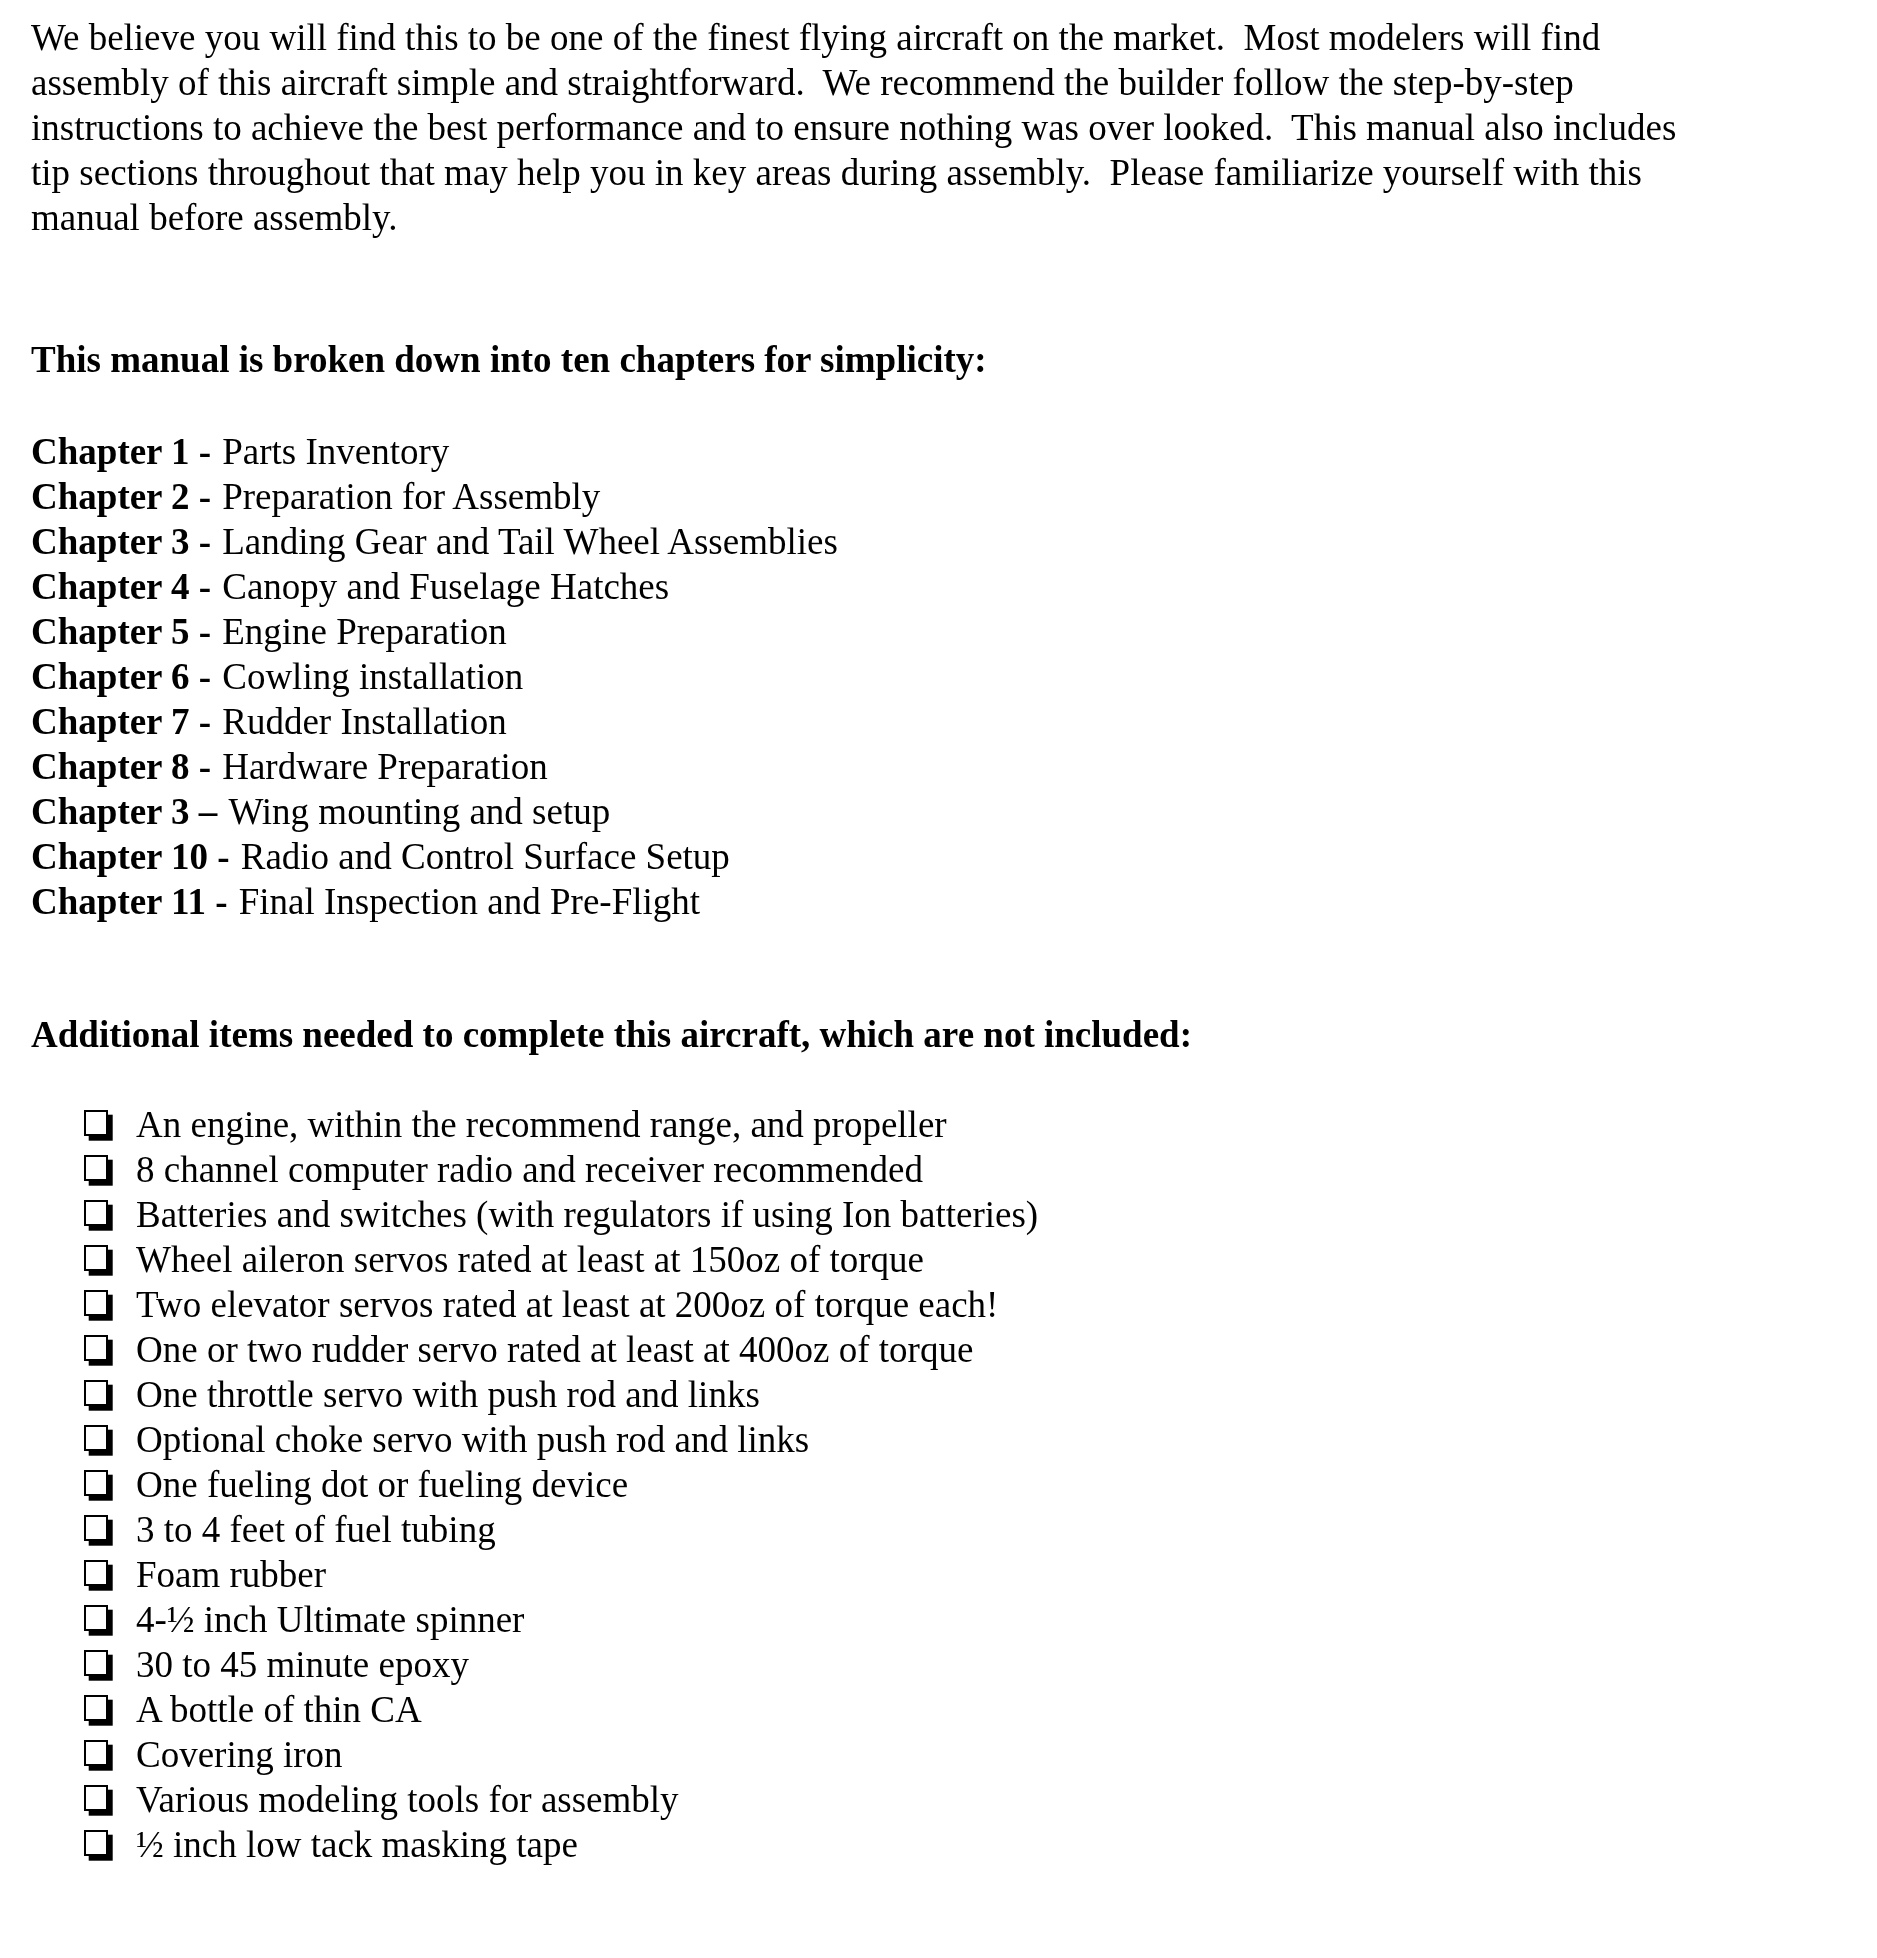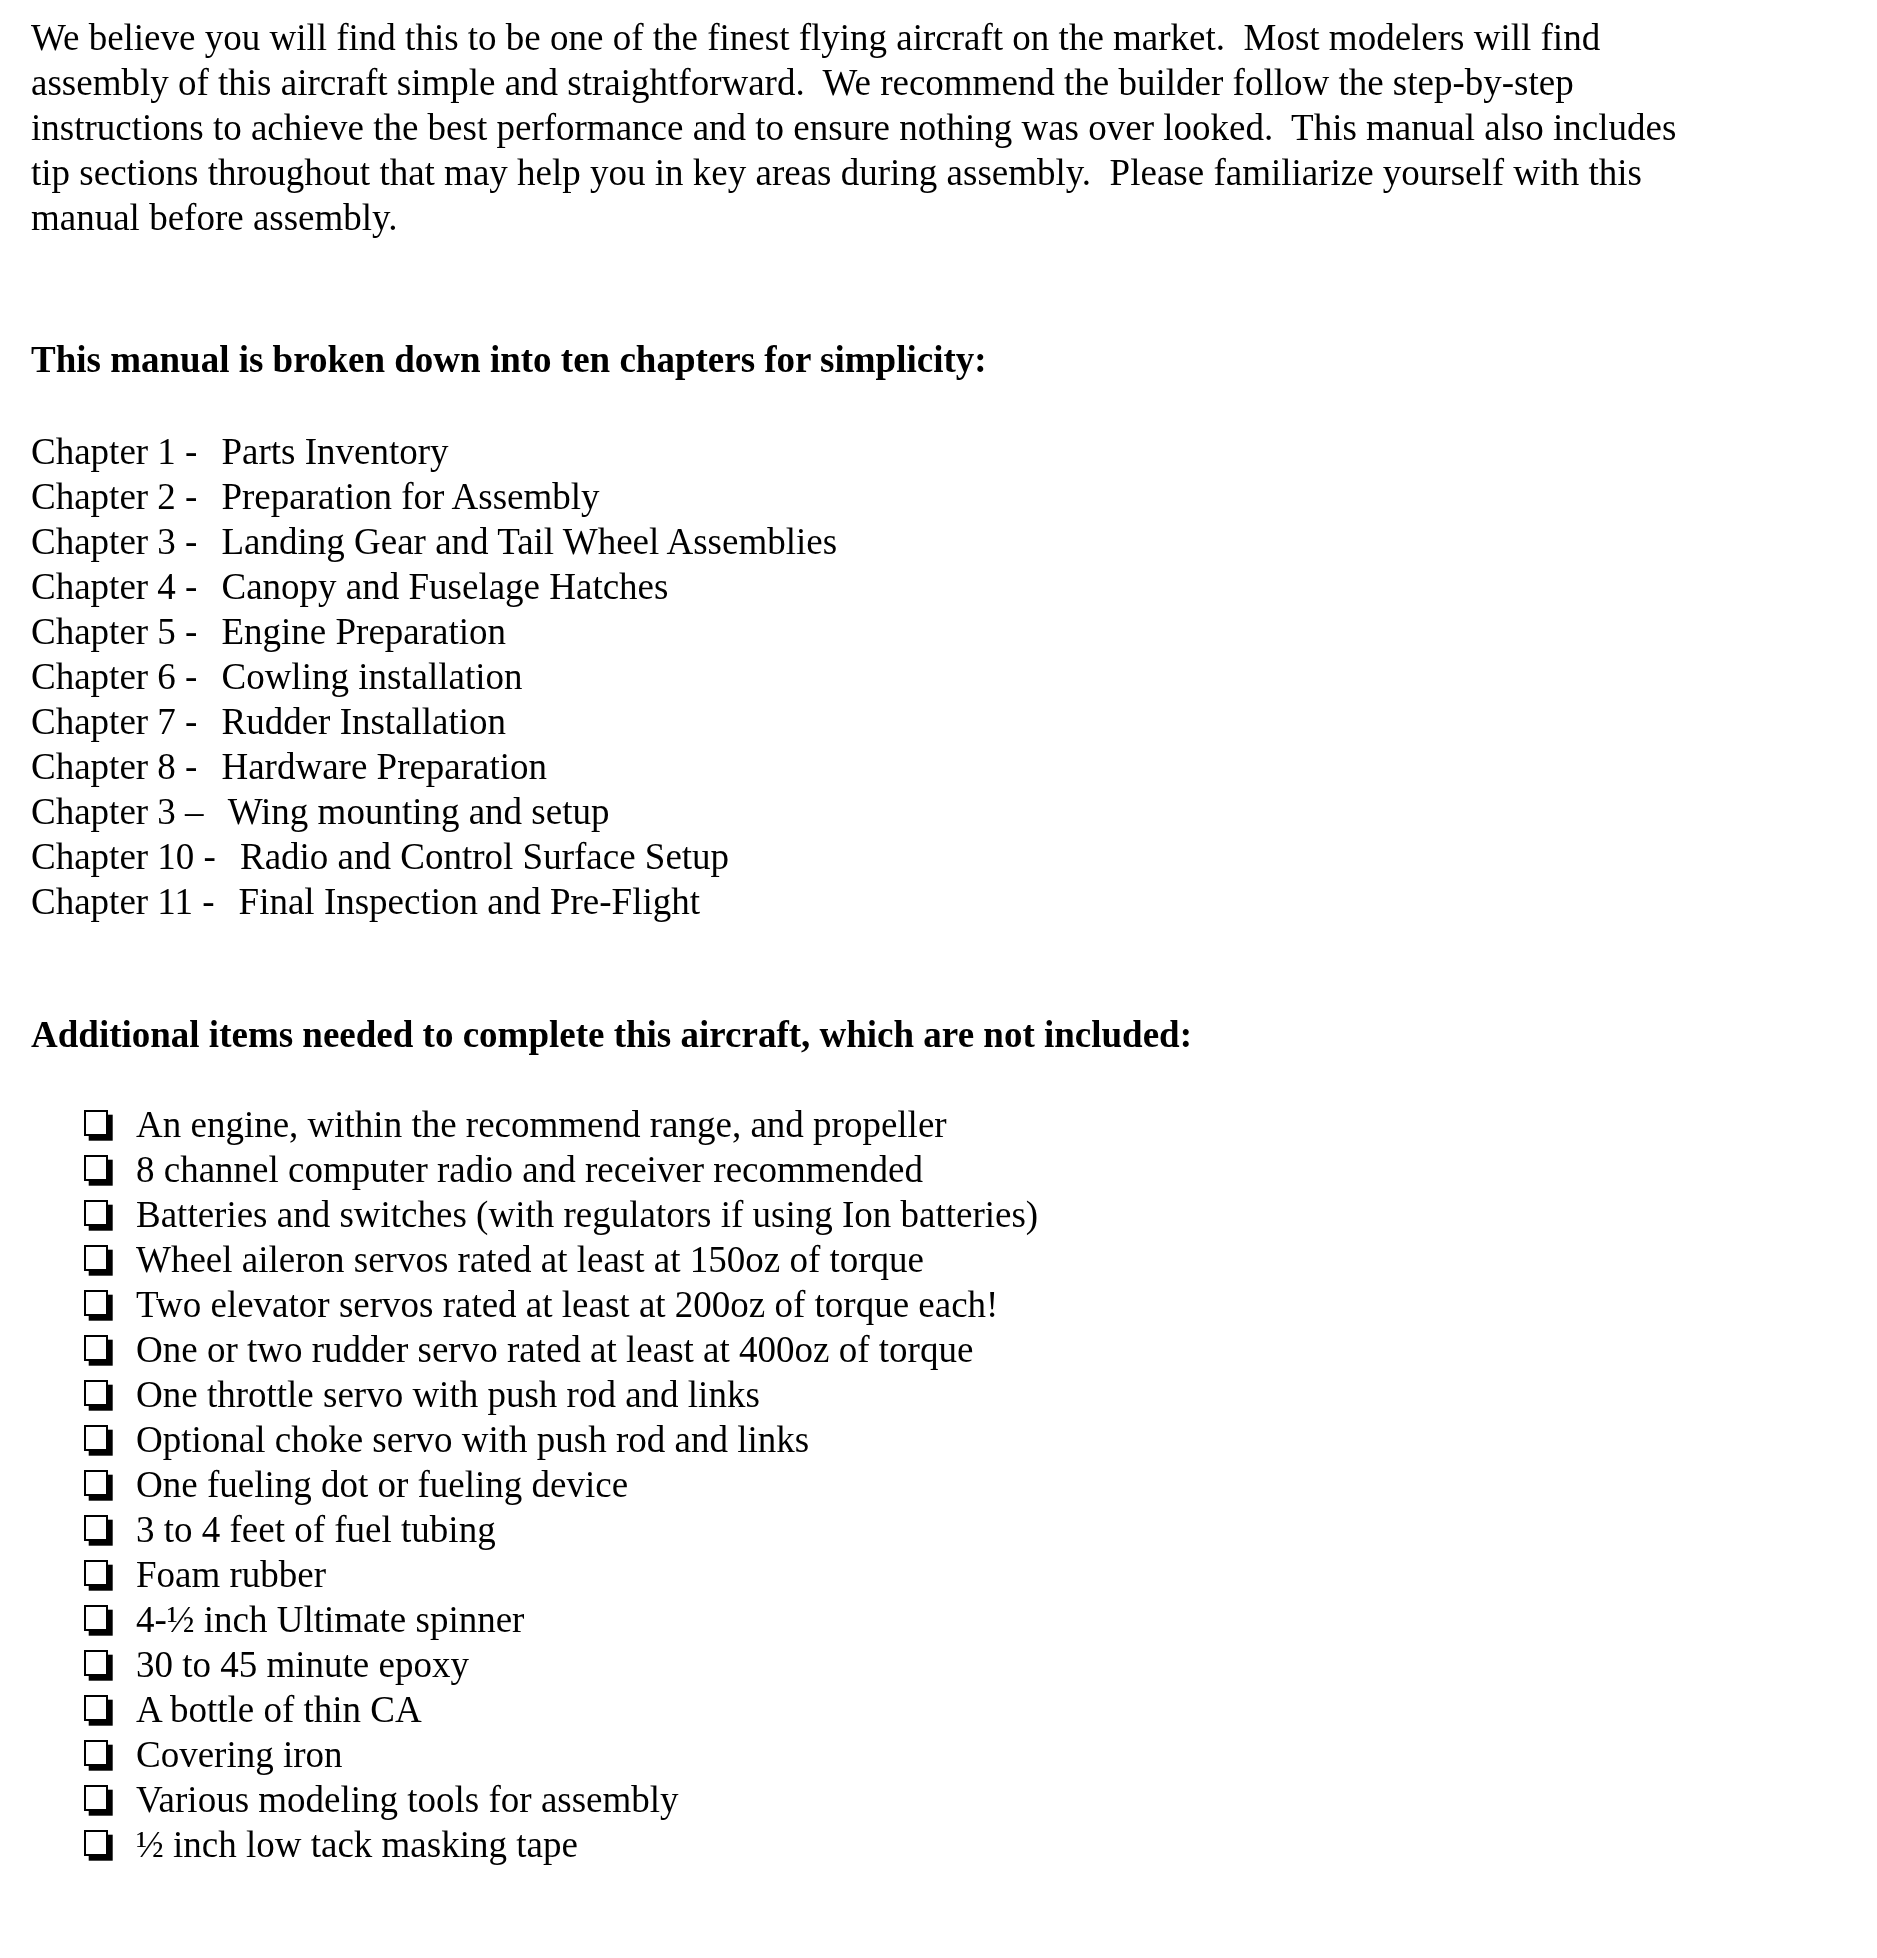--- a/index.html
+++ b/index.html
@@ -38,22 +38,22 @@
   #heading-chapters { top: 337px; }
   #heading-additional { top: 1012px; }
   .chapters {
     position: absolute;
     left: 31px;
     top: 429px;
     font-size: 37px;
     line-height: 45px;
   }
   .chapter-row { white-space: pre; }
-  .chapter-prefix { font-weight: normal; }
-  .chapter-title { margin-left: 24px; }
+  .chapter-prefix { font-weight: bold; }
+  .chapter-title { margin-left: 11px; }
   .checklist {
     position: absolute;
     left: 84px;
     top: 1102px;
     font-size: 37px;
     line-height: 45px;
   }
   .check-row {
     position: relative;
     height: 45px;

